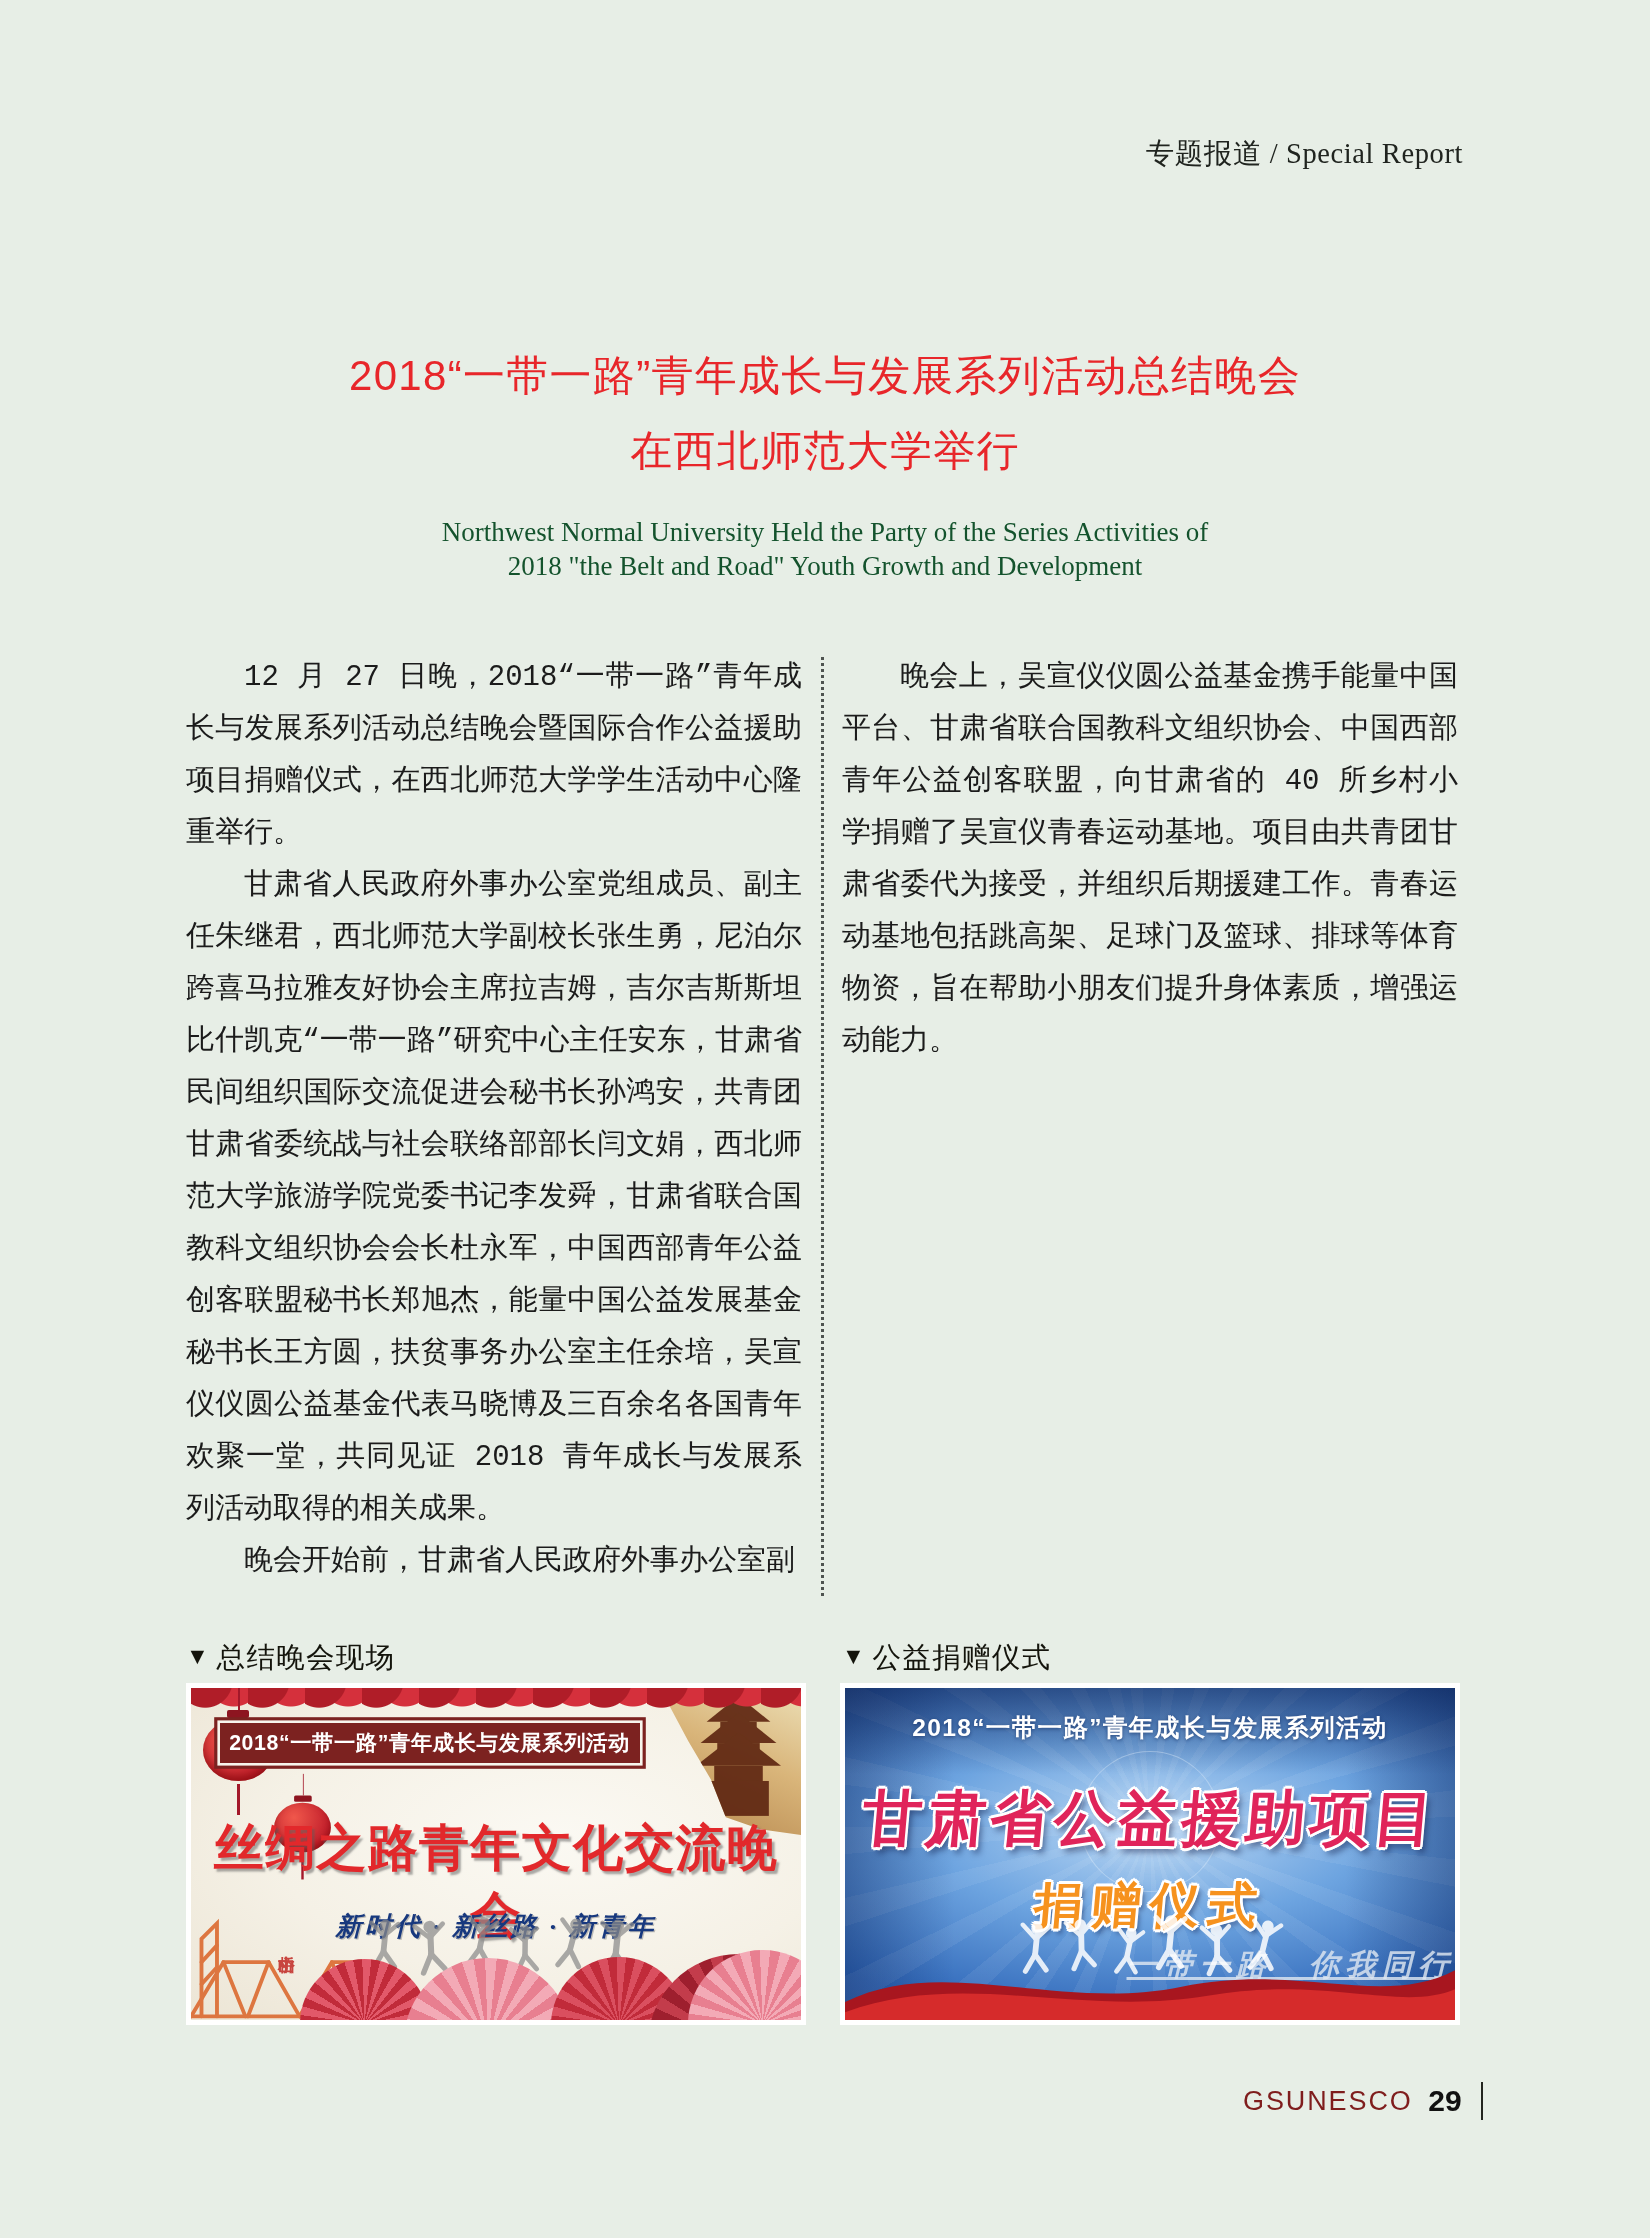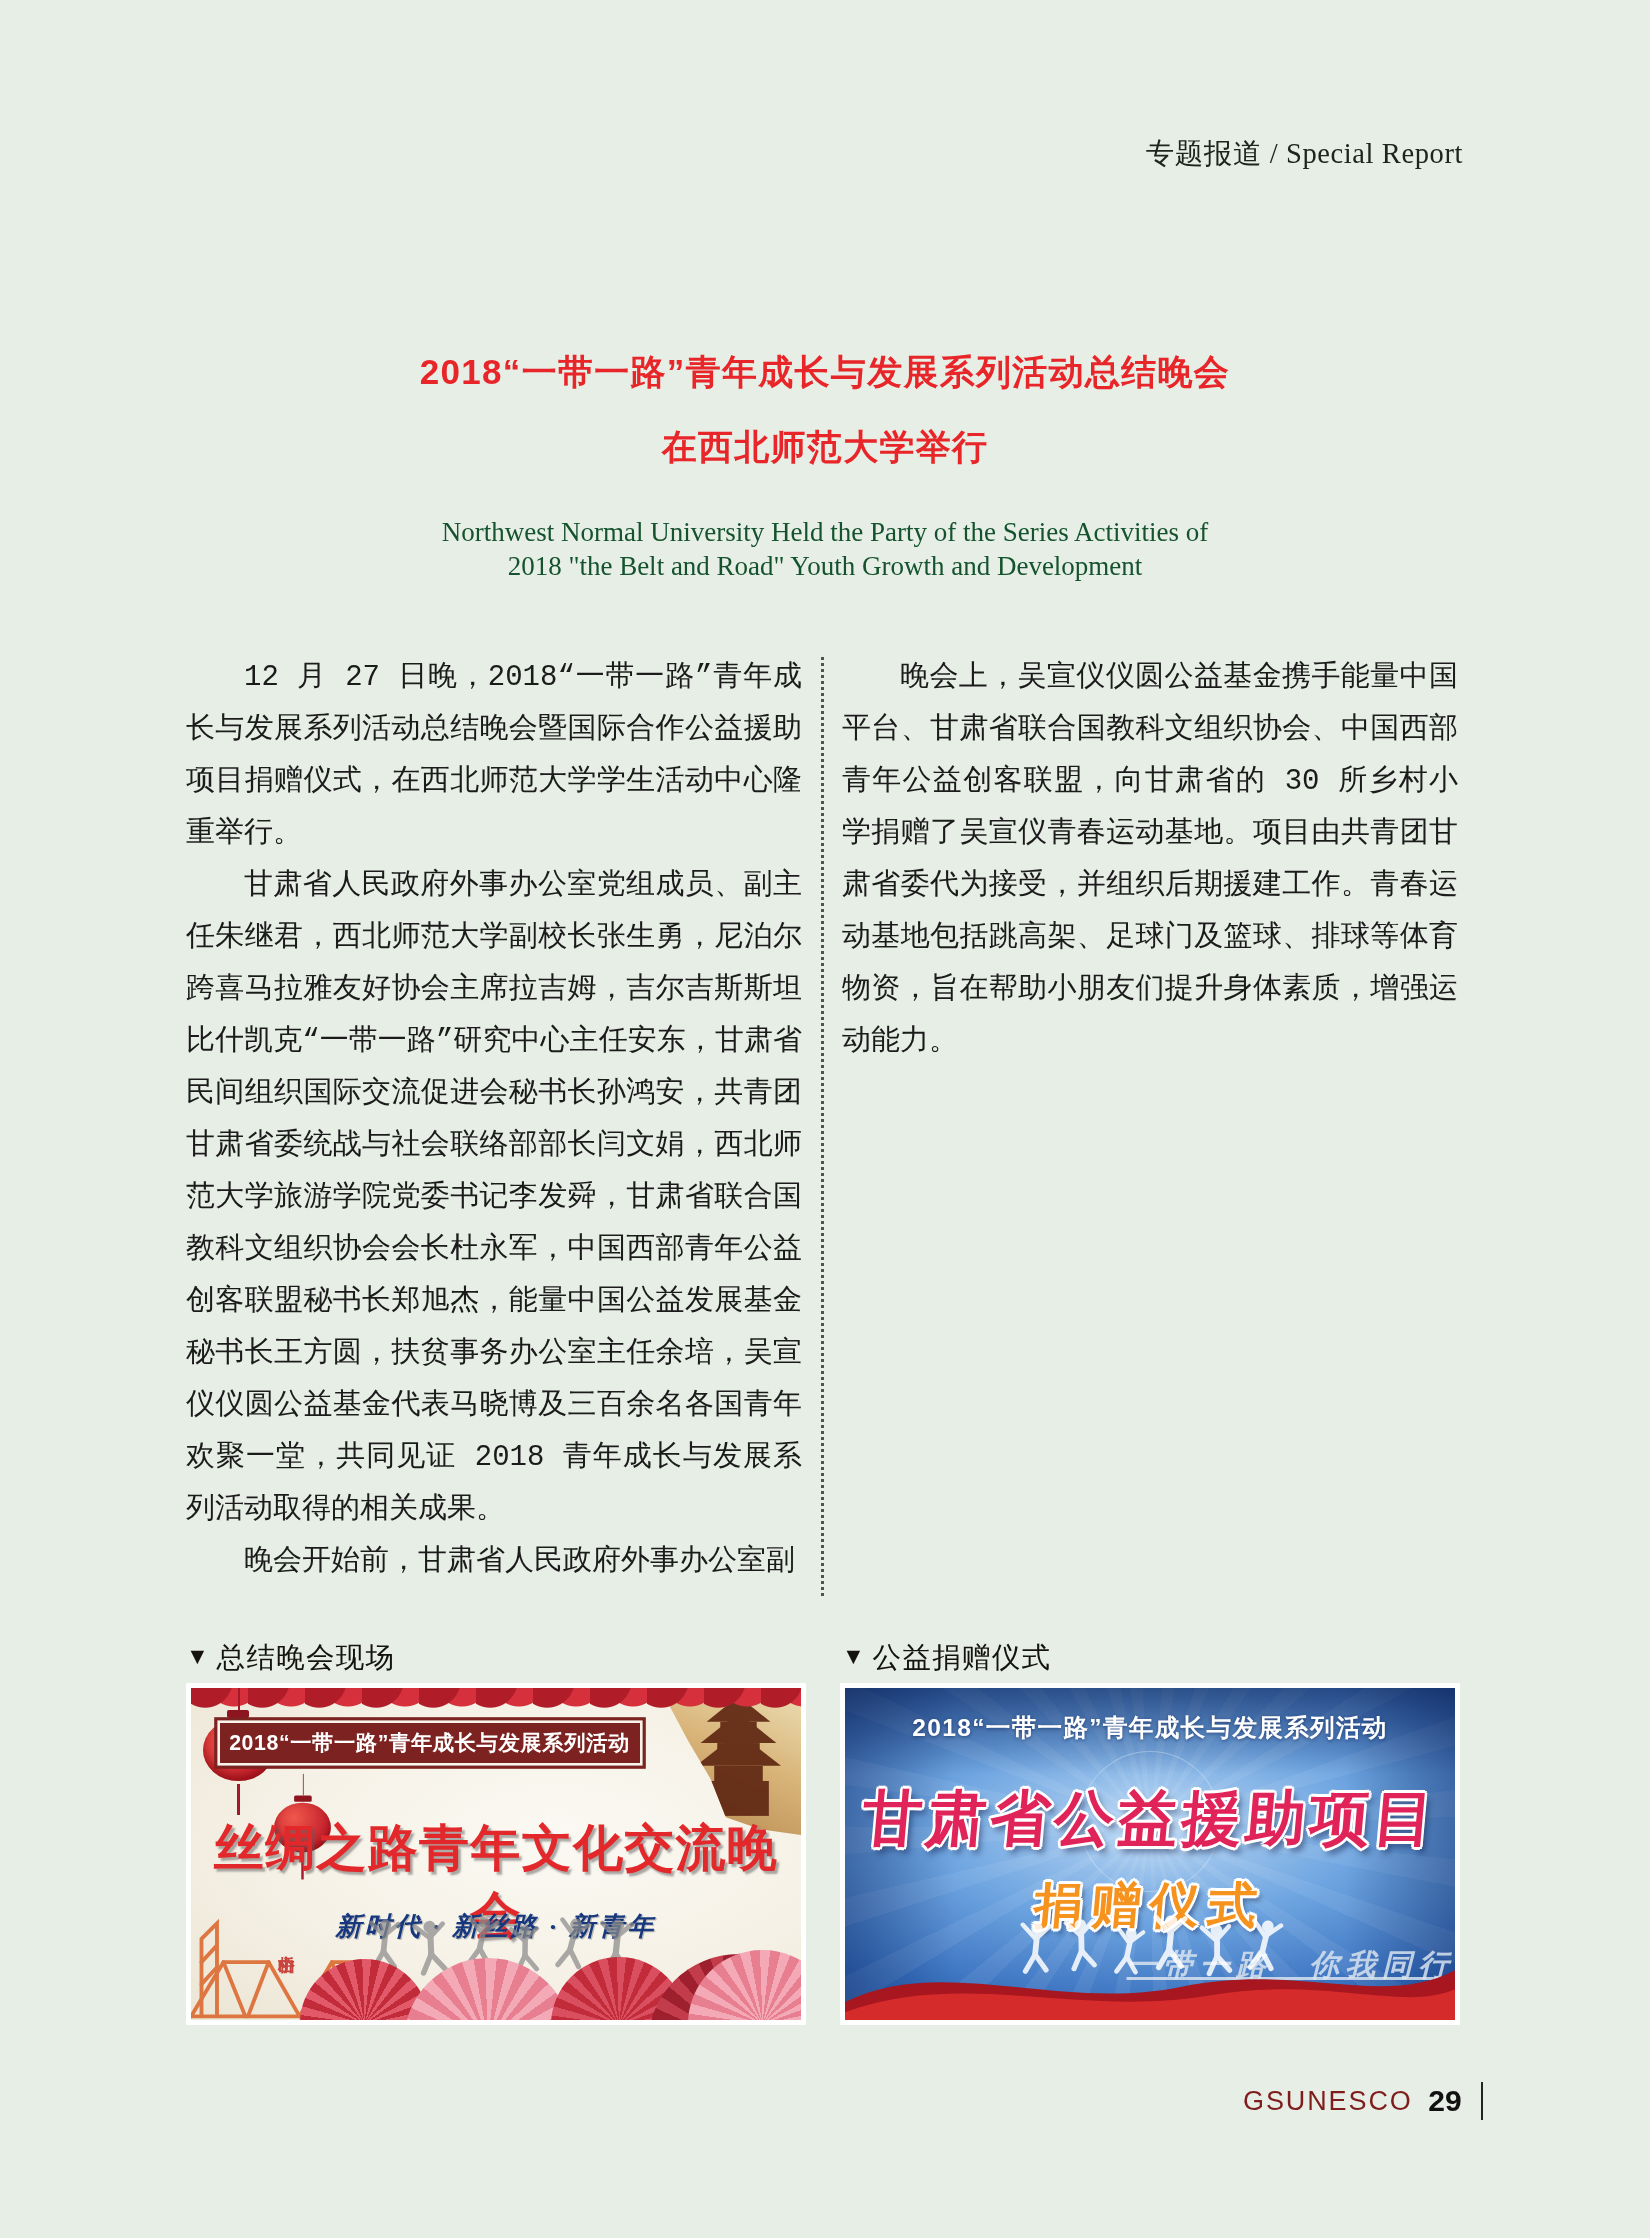--- a/index.html
+++ b/index.html
@@ -5,22 +5,22 @@
   html,body{margin:0;padding:0;background:#e7eee6;}
   .page{position:relative;width:1650px;height:2239px;background:#e7eee6;overflow:hidden;
         font-family:"Liberation Serif","DejaVu Serif",serif;color:#1b1b1b;}
 
   
   .header{position:absolute;top:135px;right:187px;font-size:28.5px;letter-spacing:0.6px;
           color:#20241f;font-family:"Liberation Serif","DejaVu Serif",serif;}
 
   
   .title{position:absolute;left:0;width:100%;text-align:center;margin:0;
-         font-family:"Liberation Sans","DejaVu Sans",sans-serif;font-weight:700;
-         color:#e8262a;font-size:35px;line-height:1.1;letter-spacing:1.3px;}
+         font-family:"Liberation Sans","DejaVu Sans",sans-serif;font-weight:400;
+         color:#e8262a;font-size:42px;line-height:1.1;letter-spacing:1.3px;}
   .title.l1{top:353px;}
   .title.l2{top:428px;}
   .subtitle{position:absolute;left:0;width:100%;text-align:center;font-size:27px;
             color:#14532d;line-height:1.2;}
   .subtitle.s1{top:516px;}
   .subtitle.s2{top:550px;}
 
   
   .col{position:absolute;top:652px;width:616px;font-size:29px;line-height:52px;
        text-align:justify;color:#1b1b1b;}
@@ -138,21 +138,21 @@
 
   <div class="col col-left">
     <p class="para indent">12 月 27 日晚，2018“一带一路”青年成长与发展系列活动总结晚会暨国际合作公益援助项目捐赠仪式，在西北师范大学学生活动中心隆重举行。</p>
     <p class="para indent">甘肃省人民政府外事办公室党组成员、副主任朱继君，西北师范大学副校长张生勇，尼泊尔跨喜马拉雅友好协会主席拉吉姆，吉尔吉斯斯坦比什凯克“一带一路”研究中心主任安东，甘肃省民间组织国际交流促进会秘书长孙鸿安，共青团甘肃省委统战与社会联络部部长闫文娟，西北师范大学旅游学院党委书记李发舜，甘肃省联合国教科文组织协会会长杜永军，中国西部青年公益创客联盟秘书长郑旭杰，能量中国公益发展基金秘书长王方圆，扶贫事务办公室主任余培，吴宣仪仪圆公益基金代表马晓博及三百余名各国青年欢聚一堂，共同见证 2018 青年成长与发展系列活动取得的相关成果。</p>
     <p class="para indent">晚会开始前，甘肃省人民政府外事办公室副</p>
   </div>
 
   <div class="col-divider"></div>
 
   <div class="col col-right">
-    <p class="para indent">晚会上，吴宣仪仪圆公益基金携手能量中国平台、甘肃省联合国教科文组织协会、中国西部青年公益创客联盟，向甘肃省的 30 所乡村小学捐赠了吴宣仪青春运动基地。项目由共青团甘肃省委代为接受，并组织后期援建工作。青春运动基地包括跳高架、足球门及篮球、排球等体育物资，旨在帮助小朋友们提升身体素质，增强运动能力。</p>
+    <p class="para indent">晚会上，吴宣仪仪圆公益基金携手能量中国平台、甘肃省联合国教科文组织协会、中国西部青年公益创客联盟，向甘肃省的 40 所乡村小学捐赠了吴宣仪青春运动基地。项目由共青团甘肃省委代为接受，并组织后期援建工作。青春运动基地包括跳高架、足球门及篮球、排球等体育物资，旨在帮助小朋友们提升身体素质，增强运动能力。</p>
   </div>
 
   <div class="caption cap-left">
     <span class="cap-marker">▼</span><span>总结晚会现场</span>
   </div>
   <div class="caption cap-right">
     <span class="cap-marker">▼</span><span>公益捐赠仪式</span>
   </div>
 
   <div class="poster poster-left">

